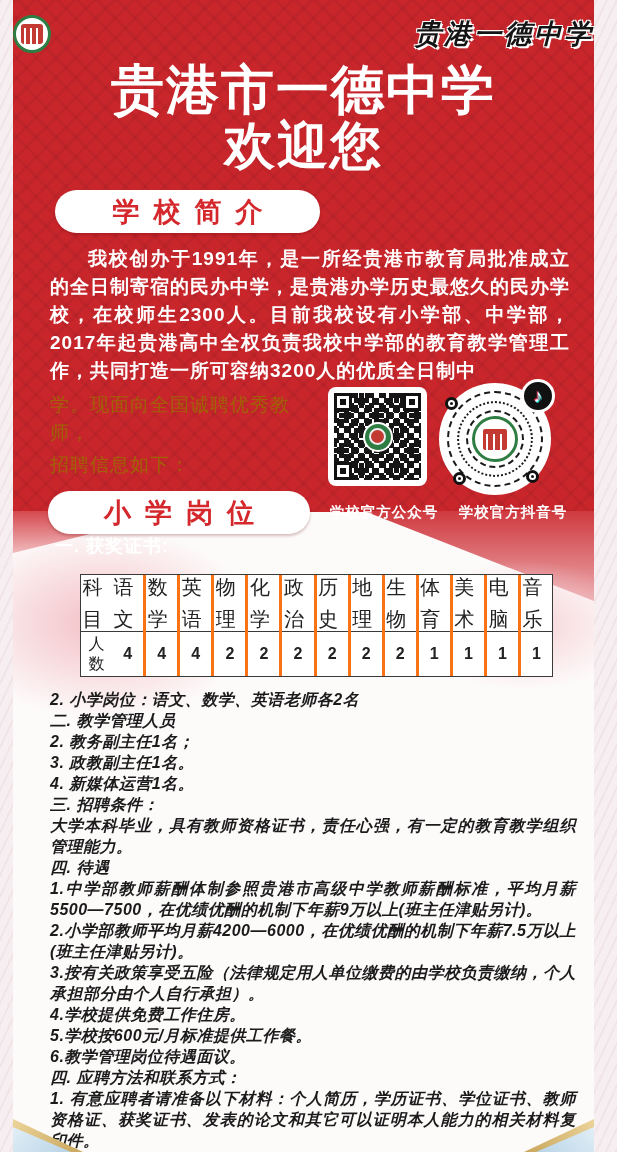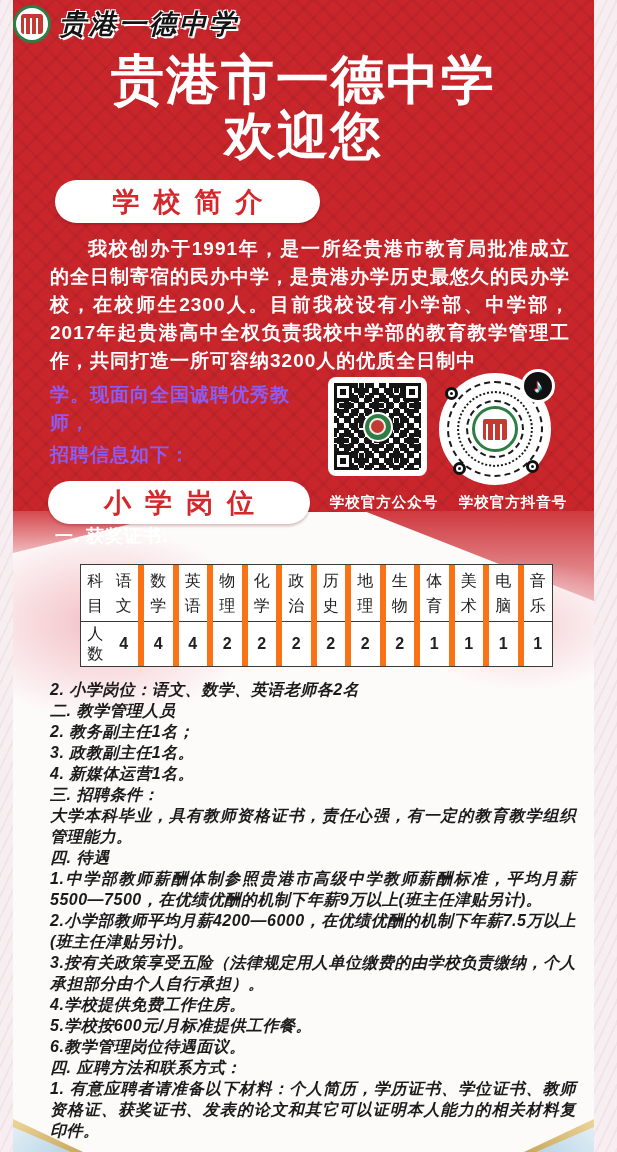--- a/index.html
+++ b/index.html
@@ -33,21 +33,21 @@
     background:linear-gradient(180deg,#d4494e,#f0b9bc);
   }
   .blob{position:absolute;border-radius:50%;}
   .blob1{left:-60px;top:528px;width:300px;height:190px;background:radial-gradient(closest-side,#f3bfc5,rgba(243,191,197,0));}
   .blob2{left:210px;top:580px;width:180px;height:90px;background:radial-gradient(closest-side,#f6cdd2,rgba(246,205,210,0));}
   .blob3{right:-40px;top:560px;width:220px;height:130px;background:radial-gradient(closest-side,#f6d2d6,rgba(246,210,214,0));}
 
   .content{position:absolute;top:0;left:0;width:100%;height:100%;}
 
   
-  .logo-row{display:flex;align-items:center;justify-content:flex-start;gap:8px;padding-top:3px;height:42px;}
+  .logo-row{display:flex;align-items:center;justify-content:space-between;gap:8px;padding-top:13px;height:42px;}
   .emblem{width:38px;height:38px;border-radius:50%;background:#fff;border:3px solid #2e7d43;box-sizing:border-box;display:flex;align-items:center;justify-content:center;}
   .emblem .inner{width:22px;height:16px;border-radius:3px;background:
       linear-gradient(90deg,#c23a32 0 3px,#fff 3px 5px,#c23a32 5px 9px,#fff 9px 11px,#c23a32 11px 15px,#fff 15px 17px,#c23a32 17px 22px);
       border-top:4px solid #c23a32;}
   .logo-script{
     font-family:"Liberation Serif","DejaVu Serif",serif;font-style:italic;font-weight:900;
     font-size:27px;color:#141414;letter-spacing:3px;
     text-shadow:-1px -1px 0 #fff,1px -1px 0 #fff,-1px 1px 0 #fff,1px 1px 0 #fff,2px 2px 0 #fff;
   }
   .main-title{color:#fff;font-weight:900;text-align:center;letter-spacing:2px;line-height:1.08;}
@@ -64,21 +64,21 @@
   .pill.jobs-pill{width:262px;margin:12px 0 0 35px;}
 
   
   .intro-text{
     color:#fff;font-weight:700;font-size:19px;line-height:28px;letter-spacing:1px;
     padding:12px 24px 0 37px;text-align:justify;
   }
   .intro-text.first{text-indent:2em;}
   .qr-flex{display:flex;padding:2px 14px 0 0;}
   .qr-left-col{flex:1;display:flex;flex-direction:column;justify-content:space-between;}
-  .intro-cont{color:#8b5cf6;font-weight:700;font-size:19px;line-height:28px;letter-spacing:1px;padding:4px 0 0 37px;}
+  .intro-cont{color:#a16207;font-weight:400;font-size:19px;line-height:28px;letter-spacing:1px;padding:4px 0 0 37px;}
   .teachers-heading{color:#fff;font-weight:800;font-size:18px;padding:0 0 6px 42px;letter-spacing:1px;}
   .qr-col{width:252px;display:flex;flex-direction:column;}
   .qr-codes{display:flex;align-items:flex-start;gap:12px;}
   .qr-card{width:99px;height:99px;background:#fff;border-radius:8px;padding:6px;box-sizing:border-box;position:relative;}
   .qr-noise{width:100%;height:100%;position:relative;
     background:
       repeating-conic-gradient(#151515 0 25%, transparent 0 50%) 0 0/10px 10px,
       repeating-conic-gradient(#151515 0 25%, transparent 0 50%) 3px 5px/14px 14px,
       #fff;}
   .finder{position:absolute;width:18px;height:18px;border:3px solid #111;background:#fff;box-sizing:border-box;}
@@ -108,25 +108,25 @@
   .qr-labels{display:flex;gap:14px;margin-top:8px;}
   .qr-labels div{color:#fff;font-weight:800;font-size:14.5px;letter-spacing:1px;font-family:Liberation Serif, serif;}
   .lbl-wechat{width:112px;text-align:center;}
   .lbl-douyin{width:118px;text-align:center;}
 
   
   .subj-table{
     position:relative;margin:10px 0 0 67px;width:473px;display:flex;
     background:#fff;border:1px solid #3a3a3a;box-sizing:border-box;
   }
-  .t-col{flex:1;border-left:6px solid #f97316;display:flex;flex-direction:column;}
+  .t-col{flex:1;border-left:3px solid #f97316;display:flex;flex-direction:column;}
   .t-col:first-child{border-left:none;}
   .t-cols{display:contents;}
-  .t-head{height:56px;border-bottom:1px solid #3a3a3a;display:flex;align-items:center;justify-content:center;
-    font-family:"Liberation Serif","DejaVu Serif",serif;font-size:16px;color:#222;}
+  .t-head{height:56px;border-bottom:1px solid #3a3a3a;display:flex;align-items:center;justify-content:flex-start;
+    font-family:"Liberation Serif","DejaVu Serif",serif;font-size:20px;color:#222;}
   .t-cell{height:44px;display:flex;align-items:center;justify-content:center;font-size:16px;font-weight:700;color:#222;}
   .vert{display:inline-block;width:1.15em;word-break:break-all;line-height:1.6;text-align:center;}
   .t-cell .vert{font-family:"Liberation Serif","DejaVu Serif",serif;font-weight:400;line-height:1.3;}
 
   
   .body-text{position:relative;padding:12px 18px 0 37px;color:#1b1b1b;}
   .body-text p{margin:0;font-size:16px;font-weight:700;line-height:21px;letter-spacing:.5px;text-align:justify;font-style:italic;}
 
   
   .corner{position:absolute;}

